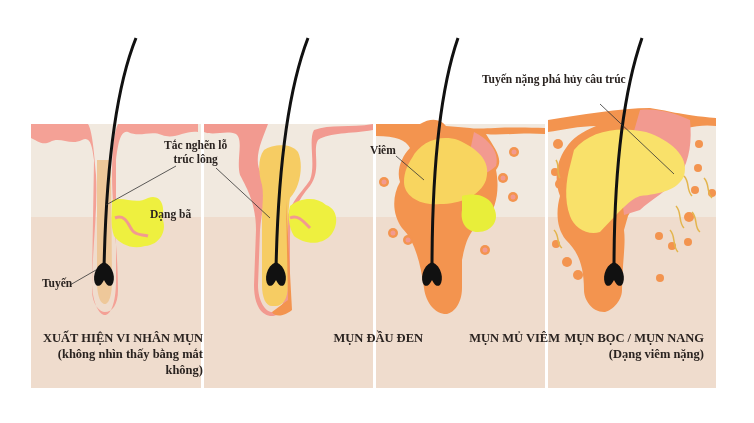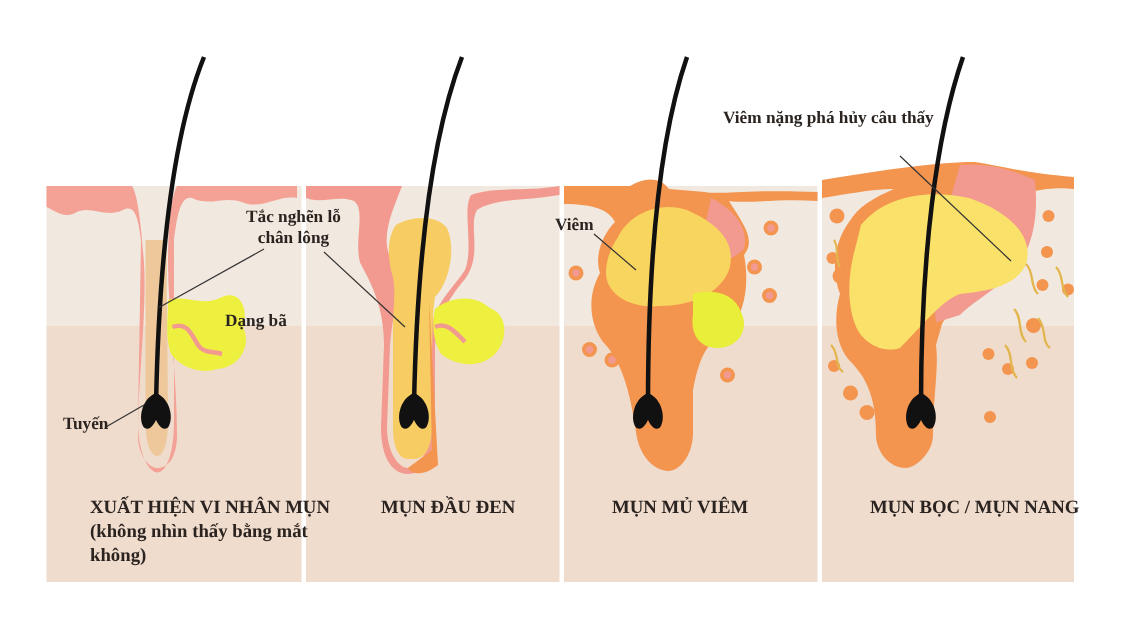--- a/index.html
+++ b/index.html
@@ -1,18 +1,18 @@
 <!DOCTYPE html>
 <html><head>
 <meta charset="utf-8">
 <style>
   html, body { margin:0; padding:0; background:#ffffff; }
   body { width:754px; height:423px; position:relative; overflow:hidden; font-family:"Liberation Serif","DejaVu Serif",serif; }
   #diagram { position:absolute; left:0; top:0; width:754px; height:423px; }
-  .caption { position:absolute; text-align:left; color:#2a2320; font-weight:bold; font-size:12.5px; line-height:16px;margin-left:32px; }
+  .caption { position:absolute; text-align:right; color:#2a2320; font-weight:bold; font-size:12.5px; line-height:16px; }
   .caption .sub { display:block; }
   .annot { position:absolute; color:#2a2320; font-weight:bold; font-size:11.5px; line-height:14px; text-align:center; white-space:nowrap; }
 </style>
 </head>
 <body>
 
 <svg id="diagram" viewBox="0 0 754 423" xmlns="http://www.w3.org/2000/svg">
 
   <g>
     <rect x="31" y="124" width="170" height="93" fill="#f1e9df"></rect>
@@ -114,33 +114,34 @@
       <path d="M670,230 C676,236 672,246 678,252"></path>
     </g>
     <line x1="600" y1="104" x2="674" y2="174" stroke="#333" stroke-width="0.8"></line>
   </g>
 </svg>
 
 <div class="annot" style="left:42px; top:276px;">Tuyến</div>
 <div class="annot" style="left:150px; top:207px;">Dạng bã</div>
 <div class="annot" style="left:164px; top:138px;">
   <div>Tắc nghẽn lỗ</div>
-  <div>chân lông</div>
+  <div>trúc lông</div>
 </div>
 <div class="annot" style="left:370px; top:143px;">Viêm</div>
 <div class="annot" style="left:482px; top:72px;">
-  <div>Viêm nặng phá hủy câu thấy</div>
+  <div>Tuyến nặng phá hủy câu trúc</div>
 </div>
 
 <div class="caption" style="left:28px; top:330px; width:175px;">
   <span class="sub">XUẤT HIỆN VI NHÂN MỤN</span>
   <span class="sub">(không nhìn thấy bằng mắt</span>
   <span class="sub">không)</span>
 </div>
 <div class="caption" style="left:222px; top:330px; width:201px;">
   <span class="sub">MỤN ĐẦU ĐEN</span>
 </div>
 <div class="caption" style="left:376px; top:330px; width:184px;">
   <span class="sub">MỤN MỦ VIÊM</span>
 </div>
 <div class="caption" style="left:548px; top:330px; width:156px;">
   <span class="sub">MỤN BỌC / MỤN NANG</span>
+  <span class="sub">(Dạng viêm nặng)</span>
 </div>
 
 </body></html>

